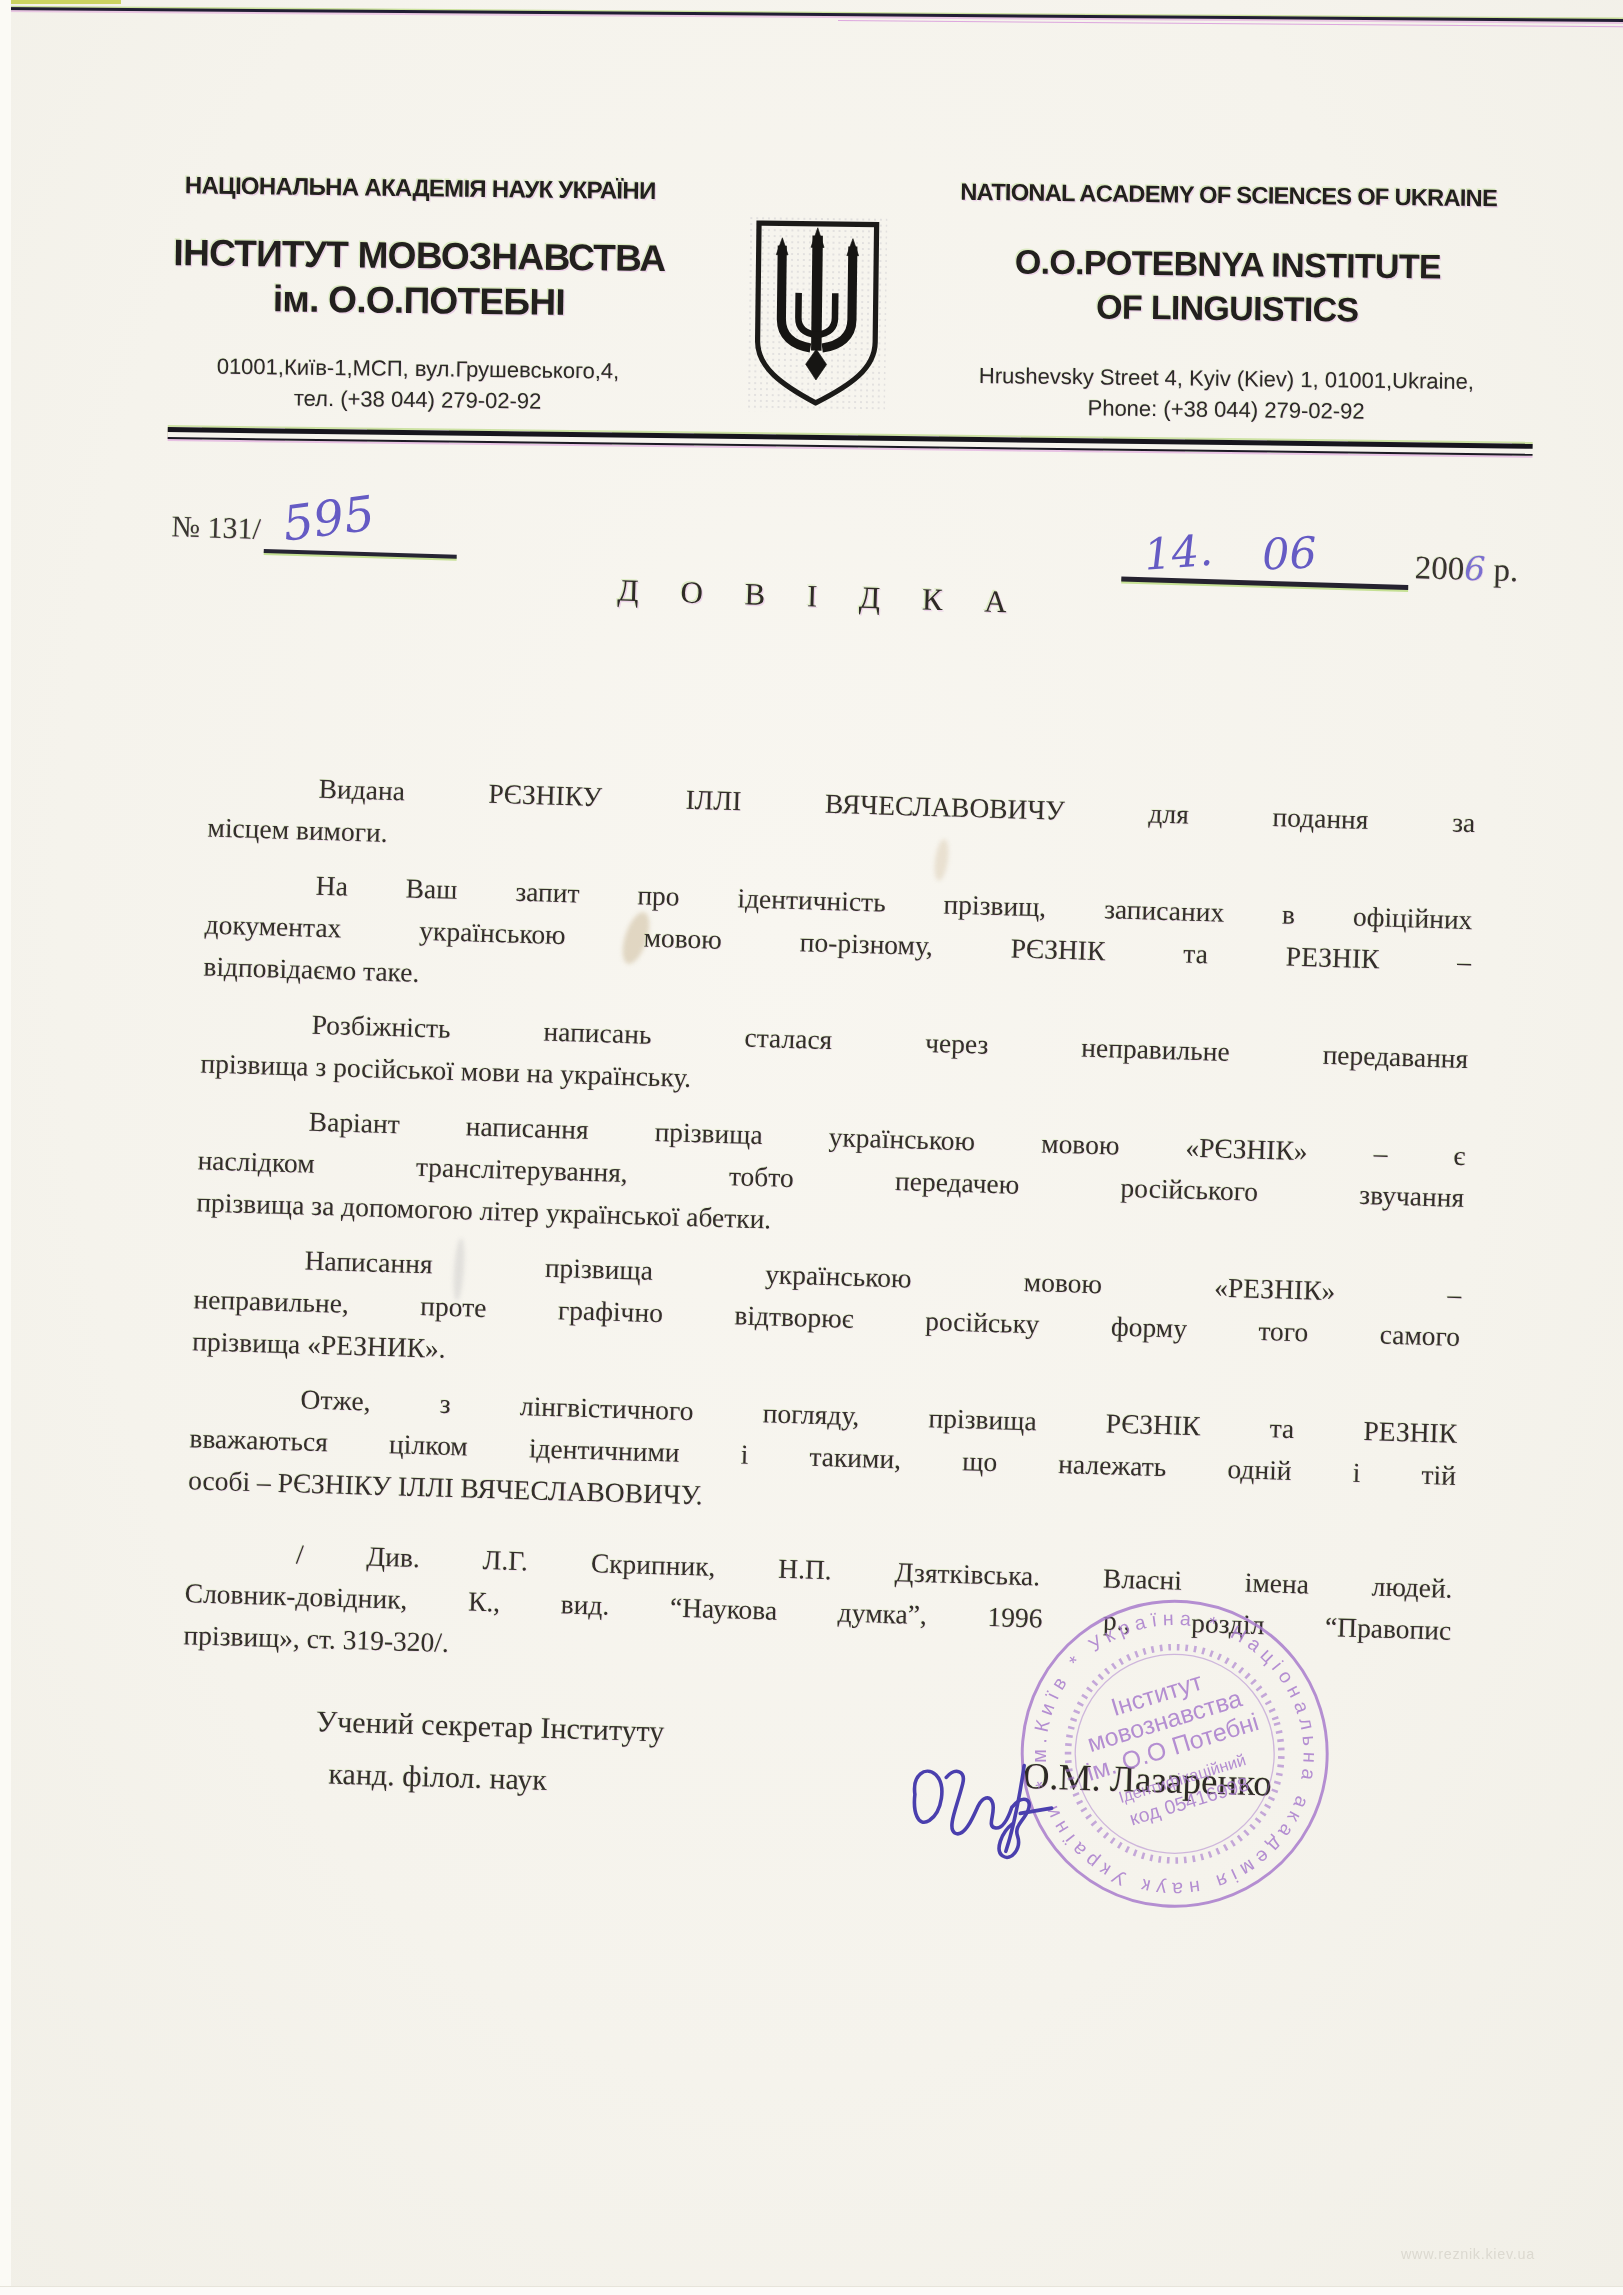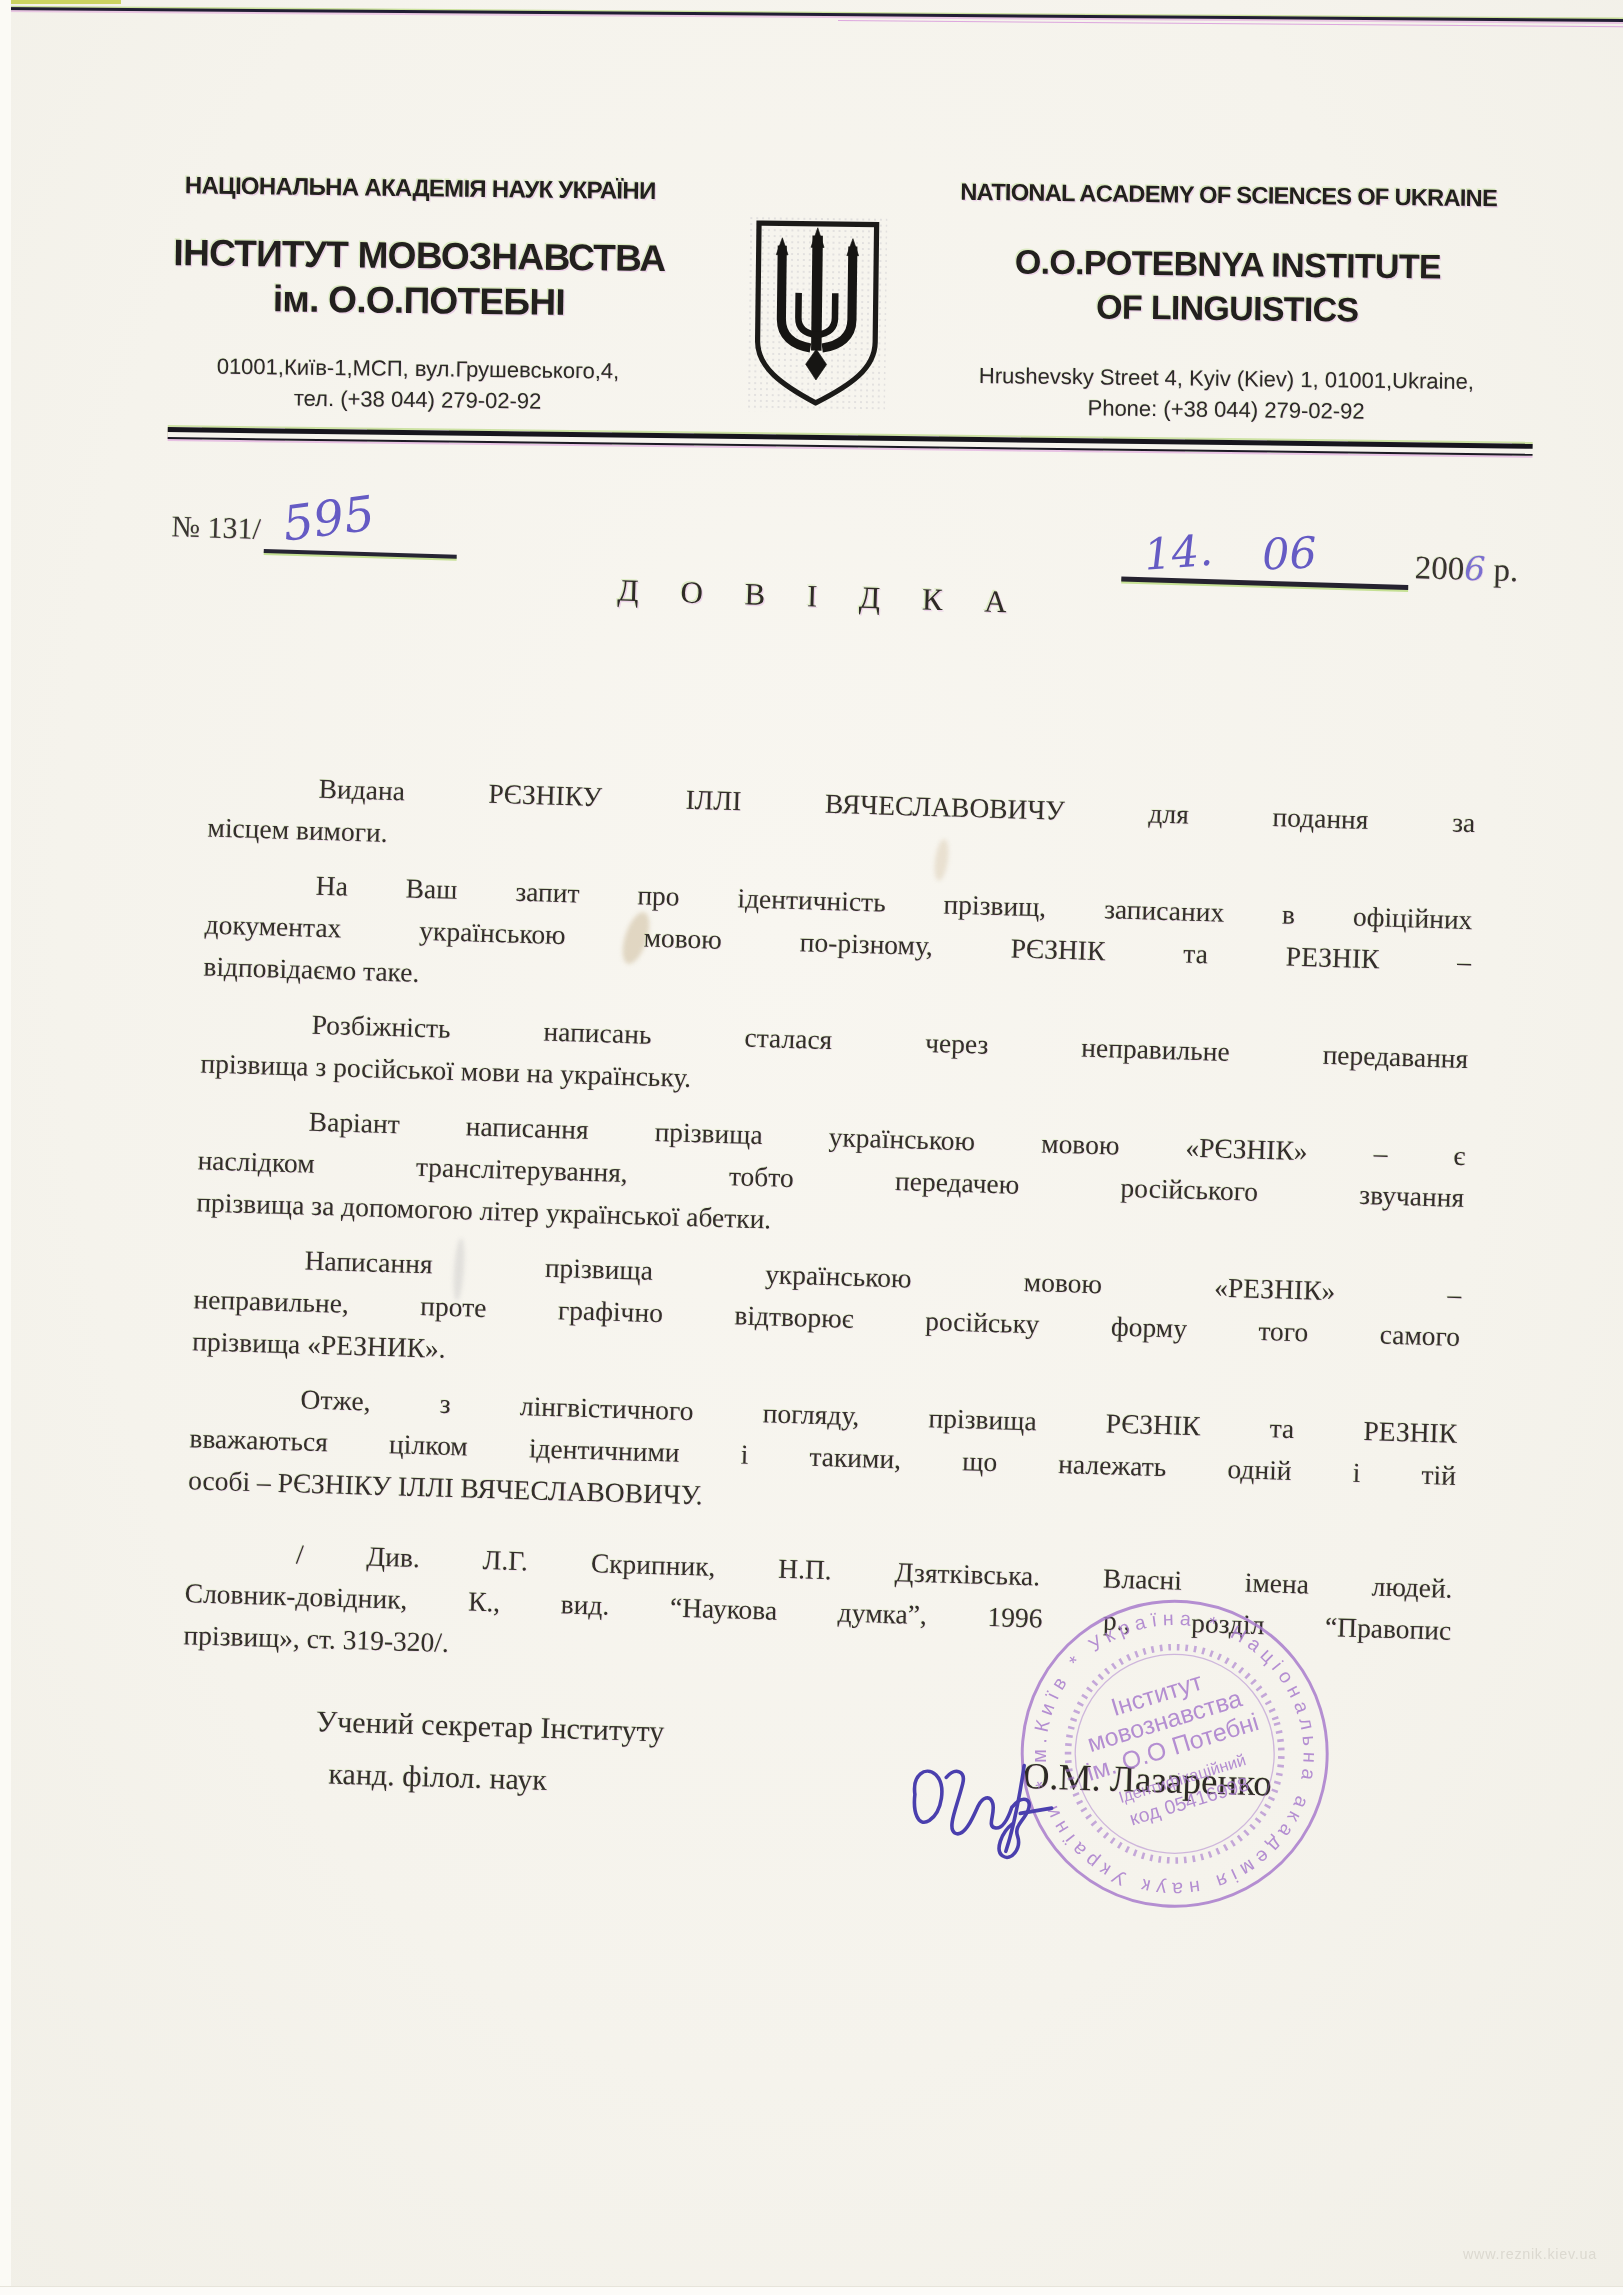--- a/index.html
+++ b/index.html
@@ -70,21 +70,21 @@
   .para.footnote{margin-top:29px;}
   .line{text-align:justify;text-align-last:justify;}
   .line.last{text-align-last:left;}
   .line.first{text-indent:110px;}
   
   .sig-role-1{position:absolute;left:367px;top:1694px;font-size:30px;color:#33302b;}
   .sig-role-2{position:absolute;left:381px;top:1746px;font-size:30px;color:#33302b;}
   .sig-name{position:absolute;left:1075px;top:1723px;font-size:37px;color:#2d2a25;}
   
   .overlay{position:absolute;left:0;top:0;width:1623px;height:2295px;pointer-events:none;}
-  .watermark{position:absolute;left:1463px;top:2246px;font-family:"Liberation Sans", sans-serif;
+  .watermark{position:absolute;left:1401px;top:2246px;font-family:"Liberation Sans", sans-serif;
     font-size:14.4px;color:#dcd9d0;letter-spacing:0.7px;}
 </style>
 </head>
 <body>
 
 <div class="sheet">
 
   <div class="top-yellow-streak"></div>
   <div class="top-dark-line"></div>
   <div class="top-magenta-line"></div>

